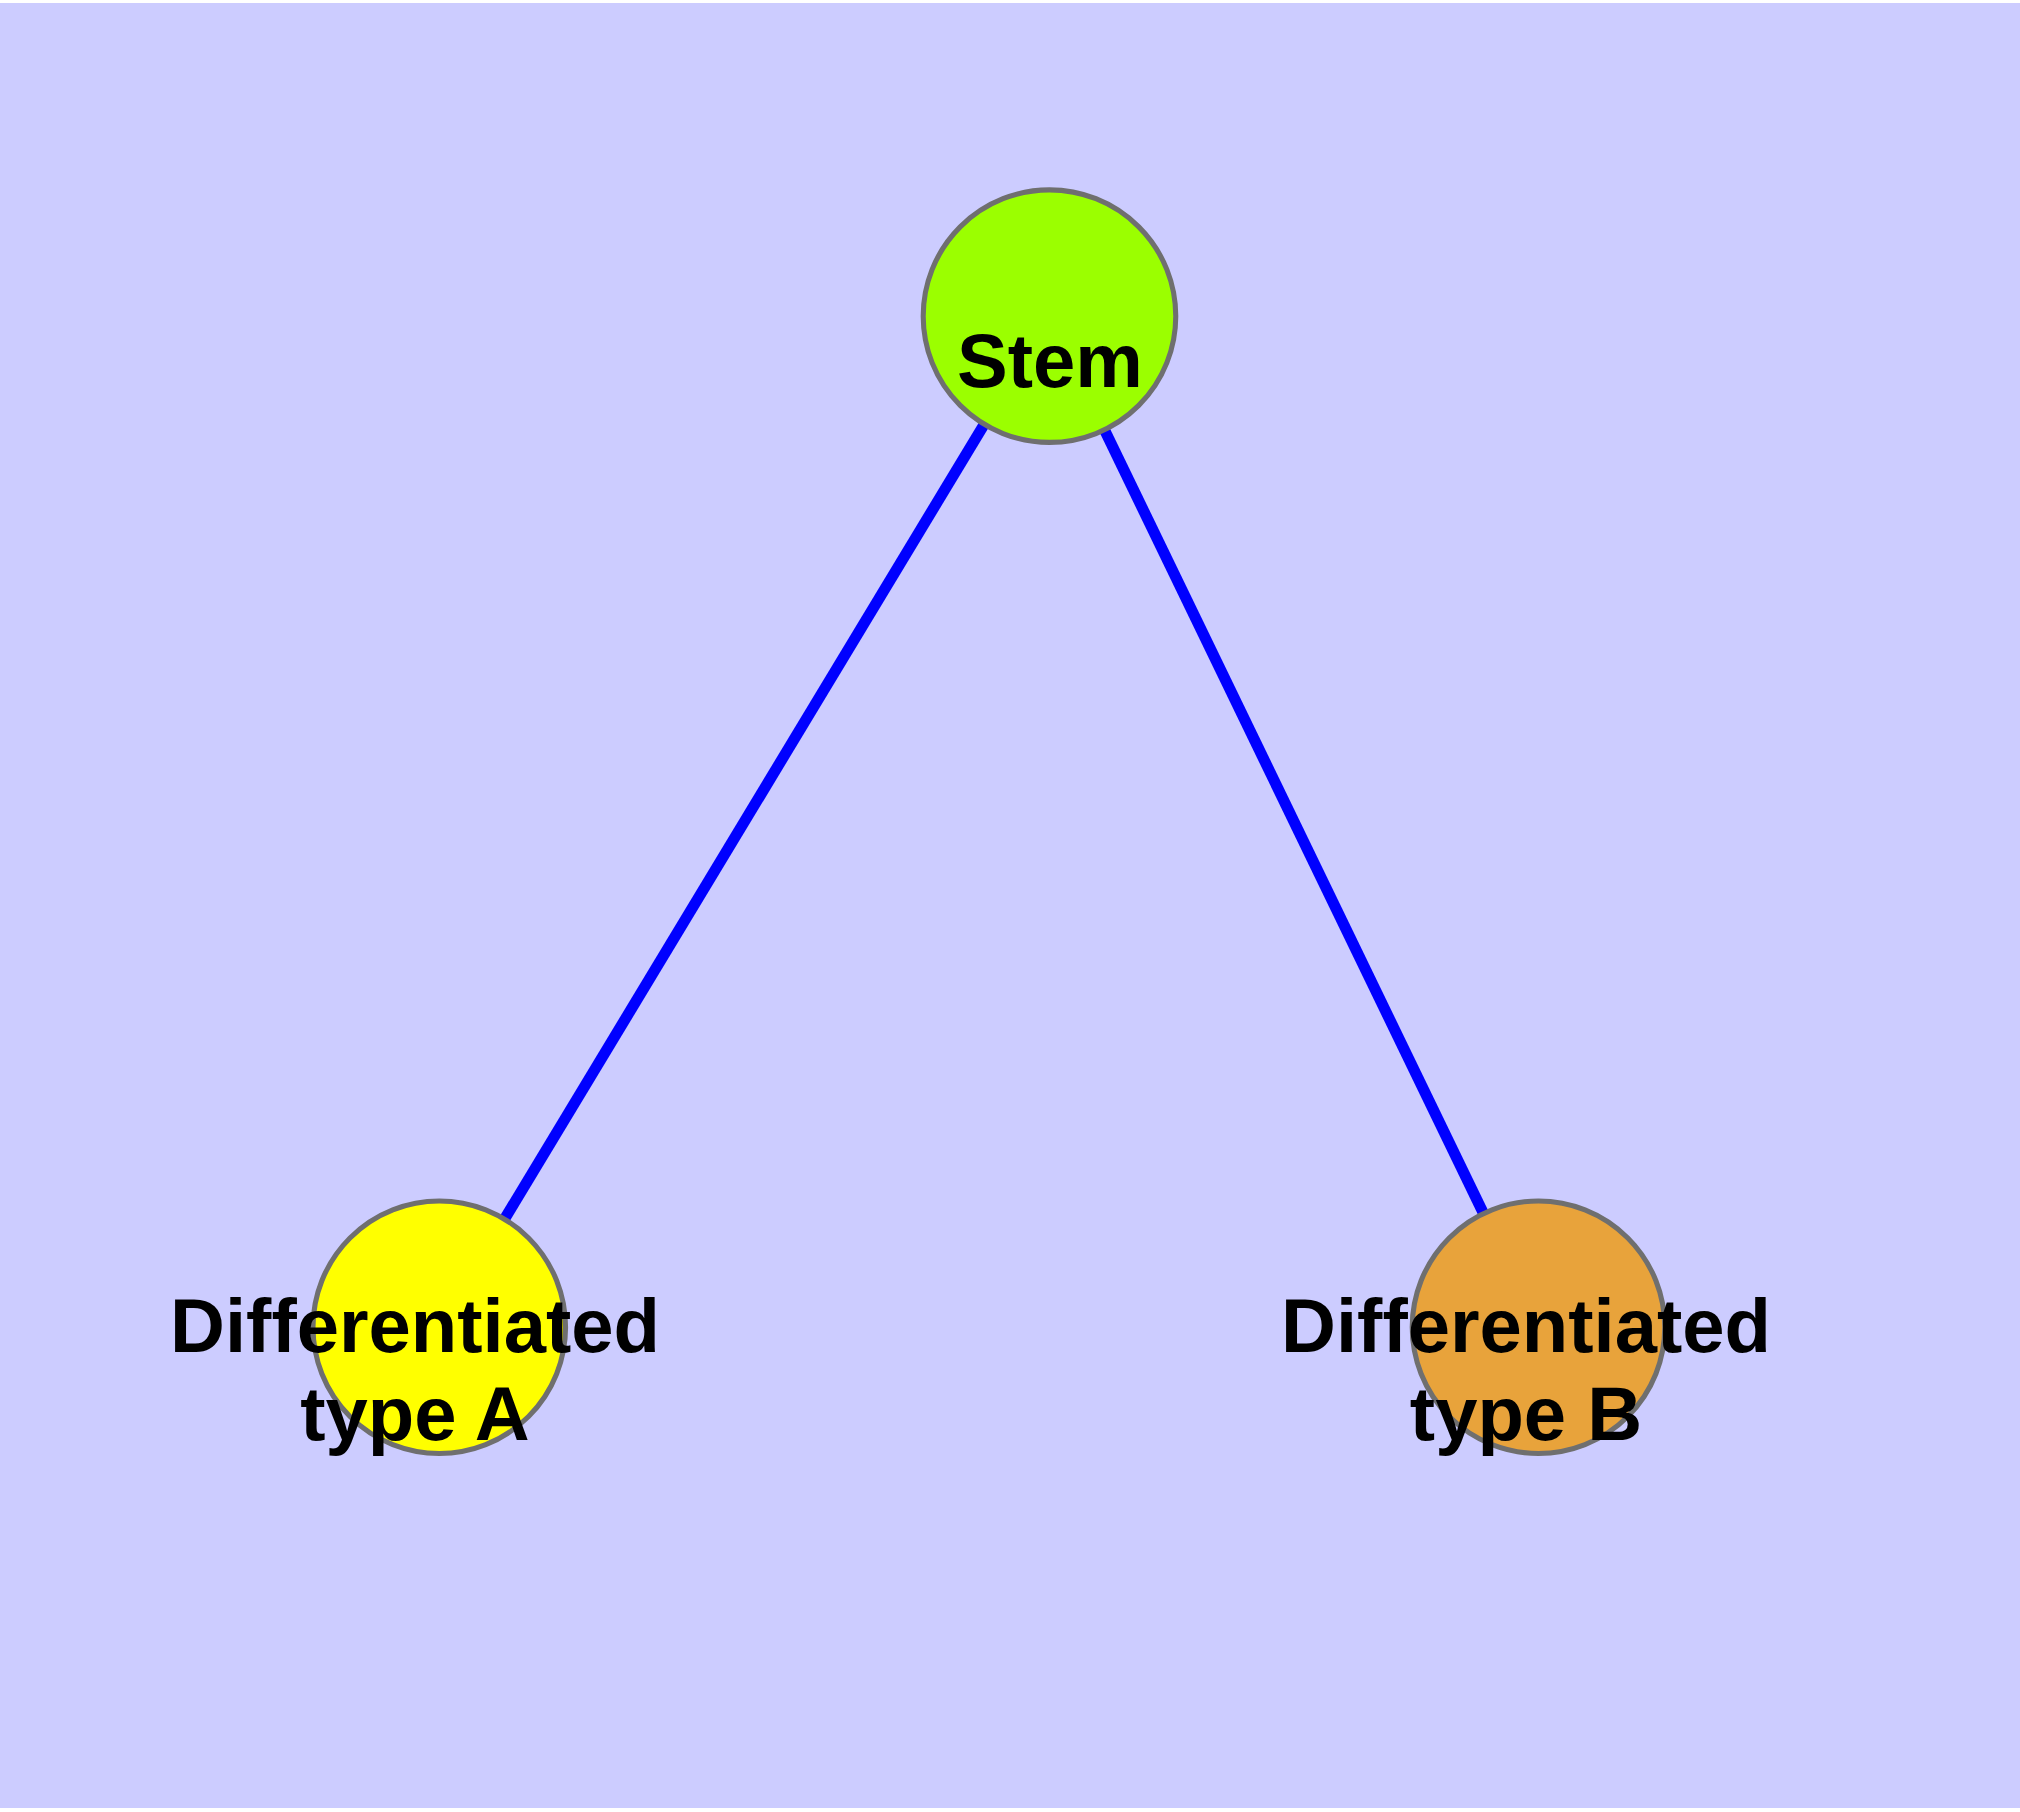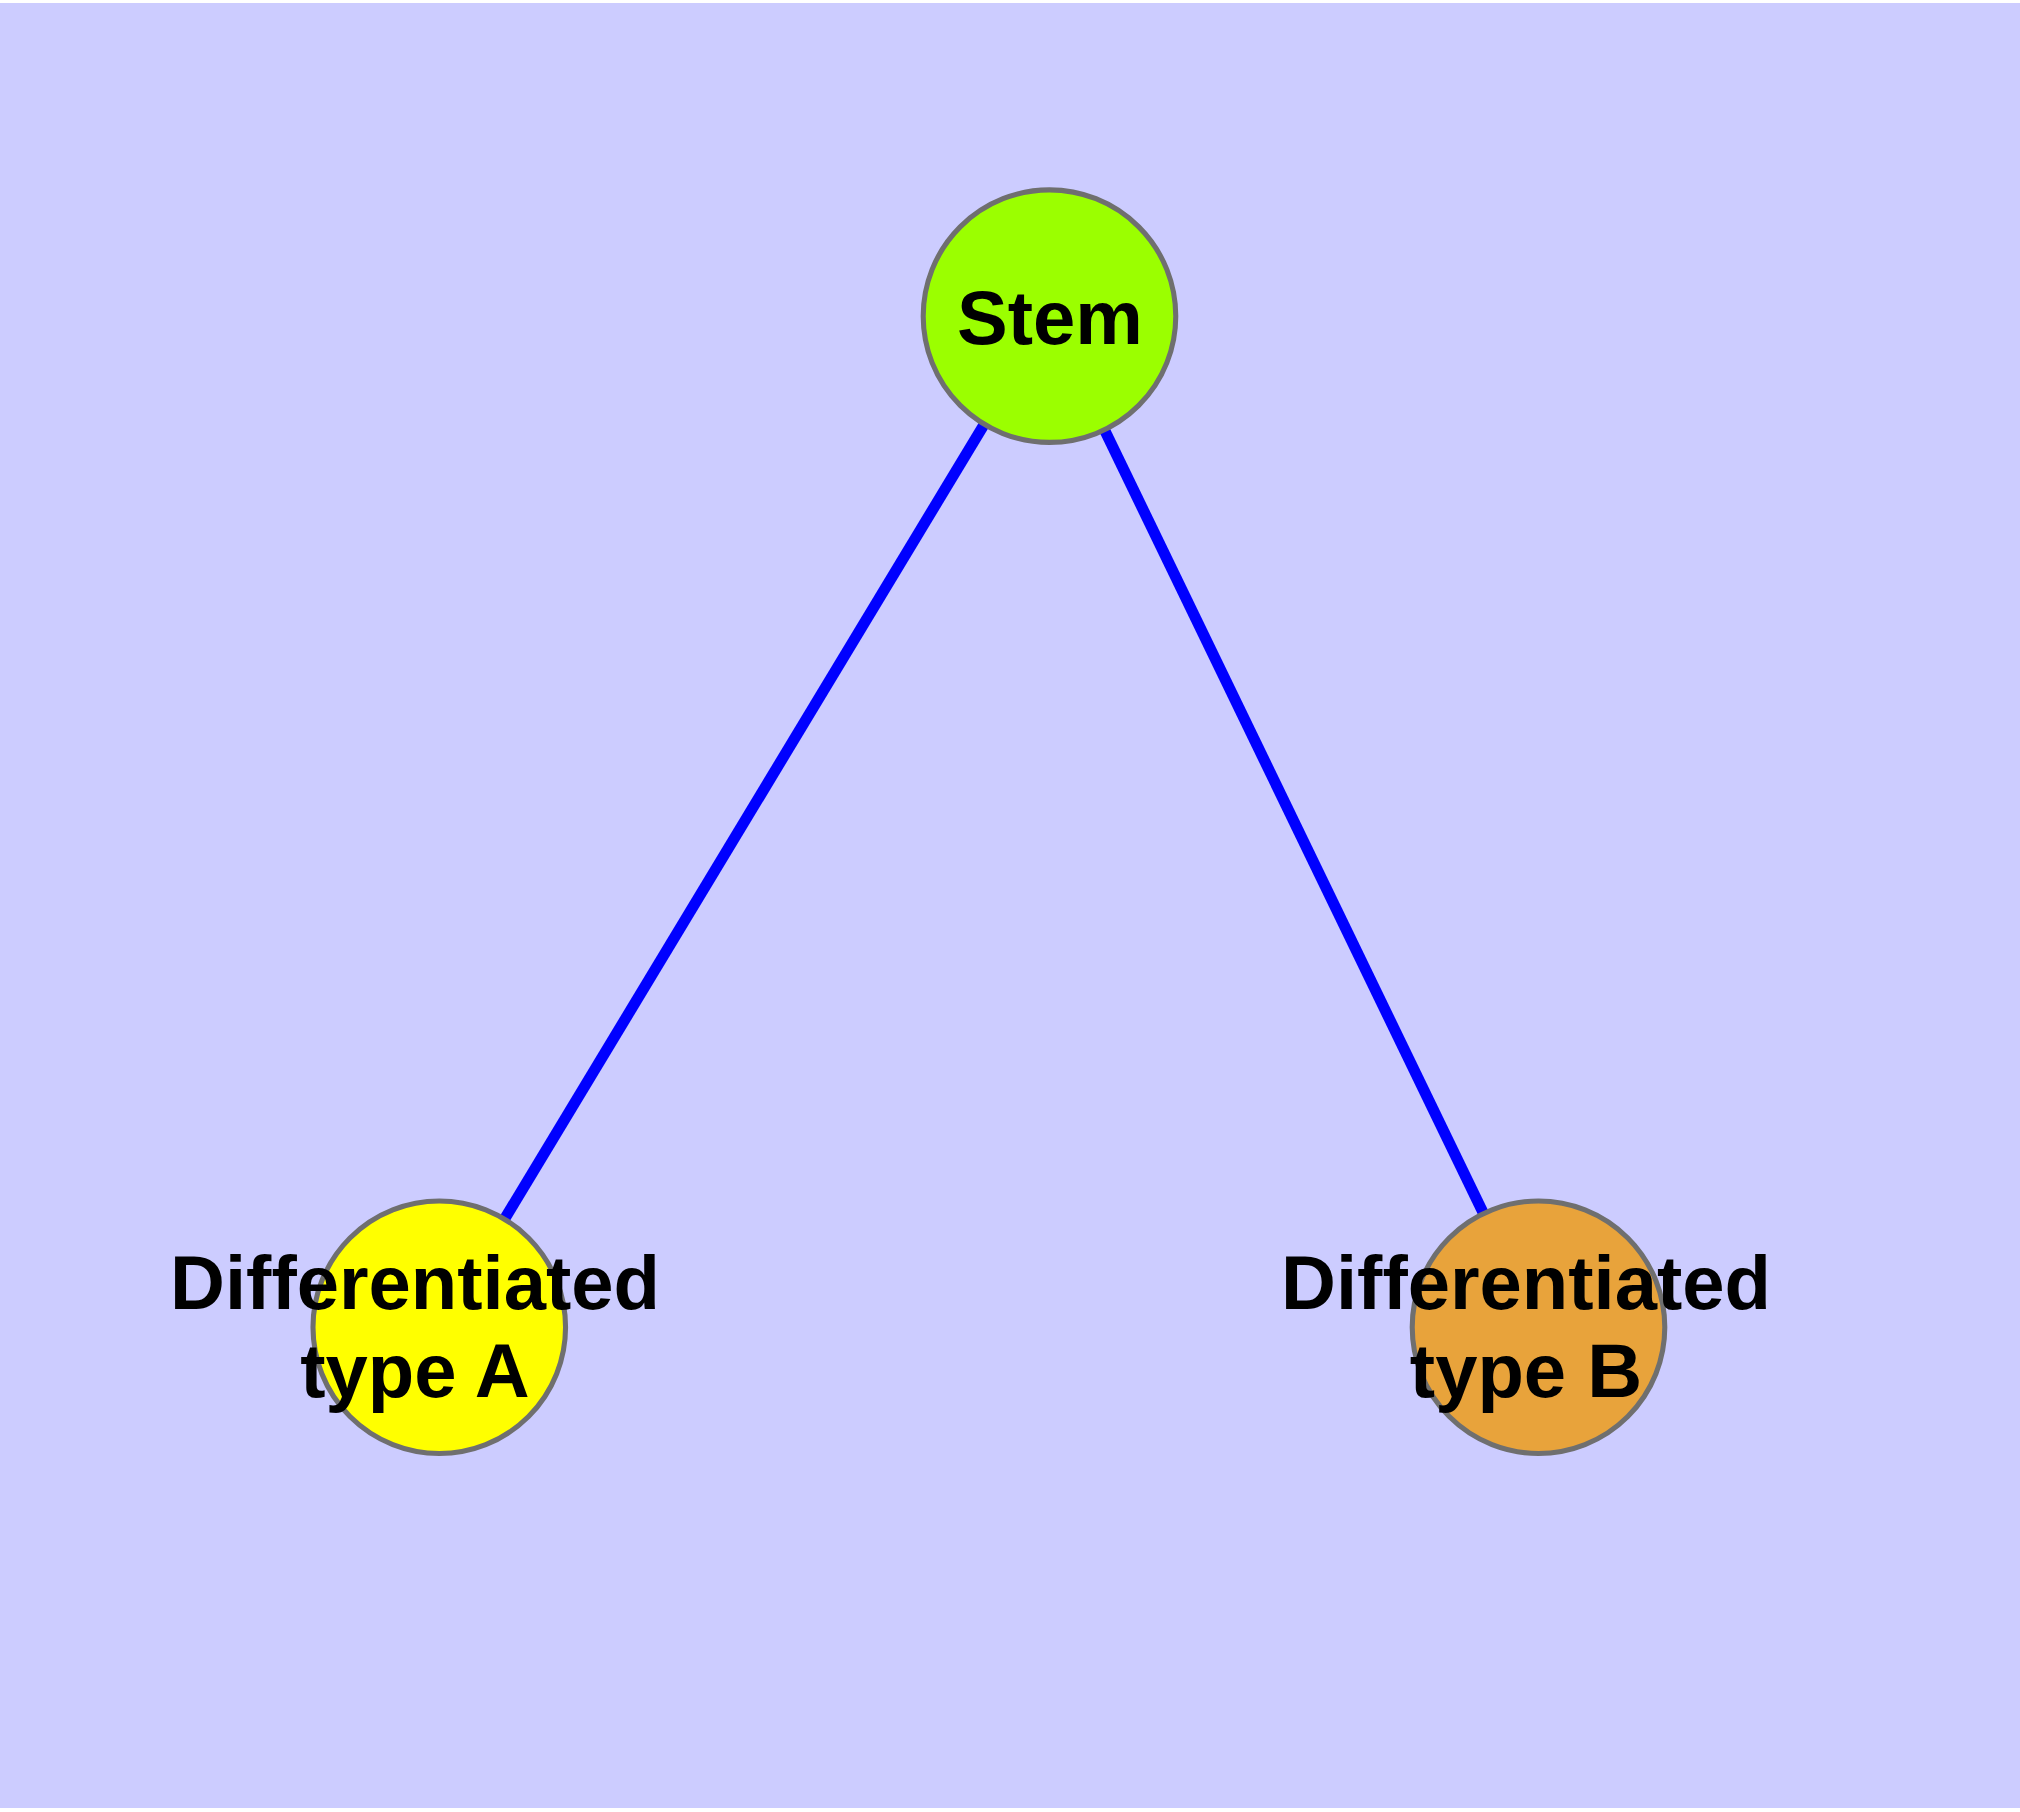--- a/index.html
+++ b/index.html
@@ -42,20 +42,21 @@
   .node-label {
     position: absolute;
     transform: translate(-50%, -50%);
     color: #000000;
     font-weight: bold;
     font-size: 76px;
     line-height: 88px;
     text-align: center;
     white-space: pre-line;
     letter-spacing: 0px;
+    margin-top: 43px;
   }
   #label-stem { left: 1050px; top: 318px; }
   #label-type-a { left: 415px; top: 1327px; }
   #label-type-b { left: 1526px; top: 1327px; }
 </style>
 </head>
 <body>
 
 <div class="stage">
 

